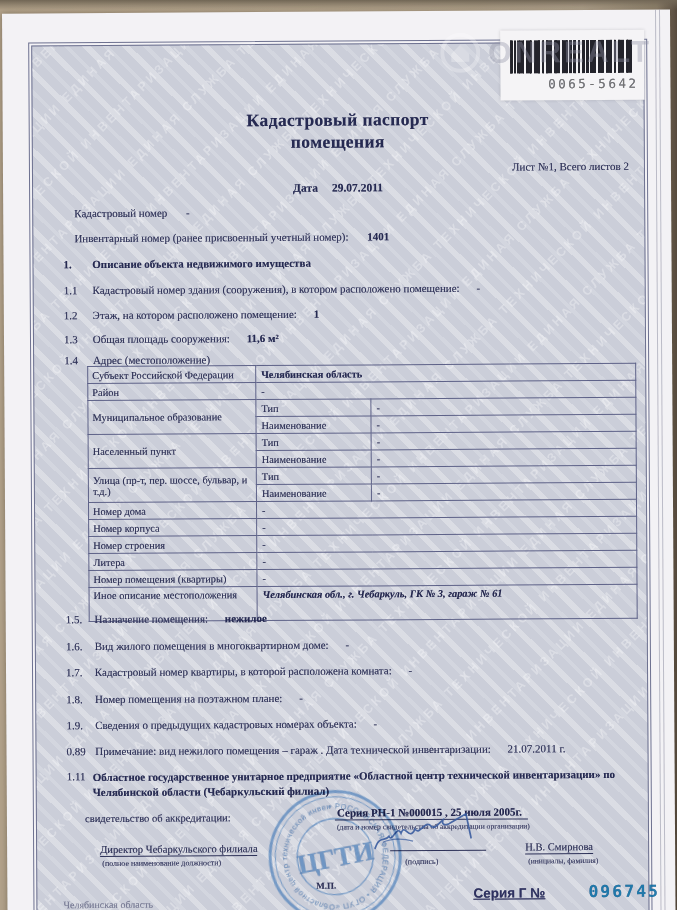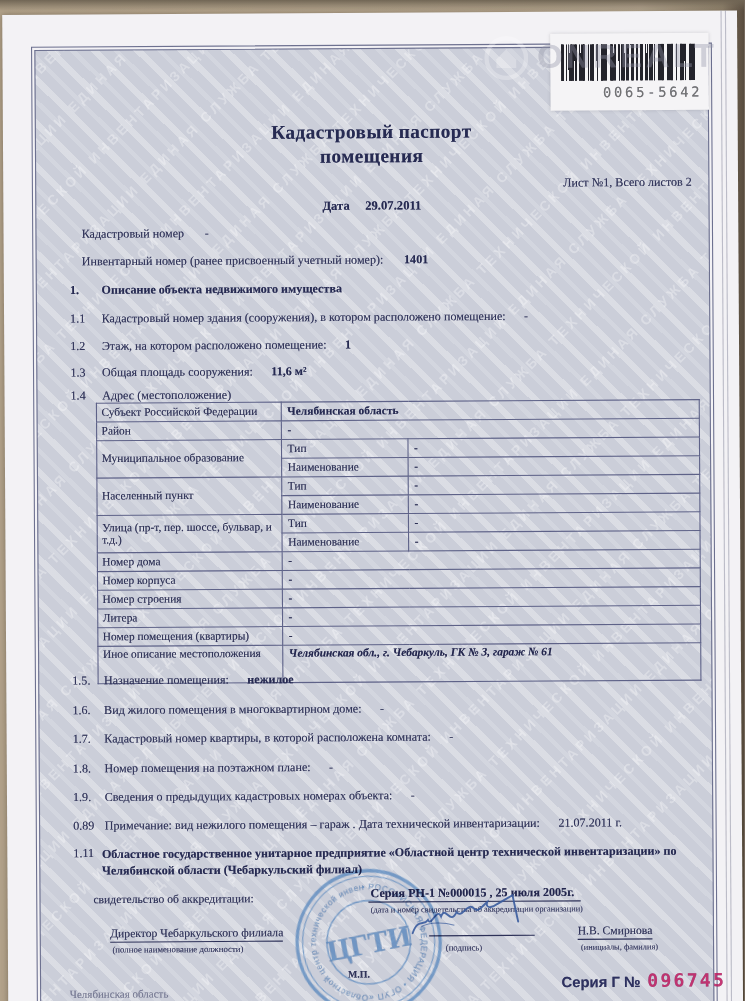--- a/index.html
+++ b/index.html
@@ -70,21 +70,21 @@
   .sign-rule{left:383px;top:839px;width:96px;border-bottom:1.2px solid #2d3158;height:0;}
   .sig-svg{left:362px;top:797px;z-index:4;}
   .stamp{left:253px;top:770px;width:150px;height:150px;z-index:4;
          mix-blend-mode:multiply;opacity:.85;transform:rotate(-7deg);filter:blur(.2px);}
   .mp{font-size:9px;font-weight:bold;}
 
   
   .region-partial{font-size:10px;opacity:.55;}
   .series-label{font-family:"Liberation Sans",sans-serif;font-size:13.5px;font-weight:bold;color:#2e3160;}
   .series-number{font-family:"DejaVu Sans Mono",monospace;font-size:16.5px;font-weight:bold;
-         letter-spacing:2px;color:#be185d;opacity:.85;}
+         letter-spacing:2px;color:#0369a1;opacity:.85;}
 
   
   .bc-label{left:498px;top:20px;width:144px;height:70px;background:#f5f4f6;z-index:4;
          box-shadow:0 0 3px rgba(80,80,90,.25);}
   .bc-bars{position:absolute;left:10px;top:10px;width:122px;height:33px;
          background-image:
            repeating-linear-gradient(90deg,#23232b 0 1.5px,transparent 1.5px 4px),
            repeating-linear-gradient(90deg,#23232b 0 1px,transparent 1px 6.5px),
            repeating-linear-gradient(90deg,#23232b 0 2.5px,transparent 2.5px 9px);}
   .bc-num{position:absolute;right:6px;top:46px;font-family:"DejaVu Sans Mono",monospace;
@@ -316,21 +316,21 @@
           <circle cx="75" cy="75" r="38" stroke-width="1.3"></circle>
         </g>
         <text font-size="7.6" font-family="Liberation Sans, sans-serif" fill="#4b7fba" opacity="0.8" letter-spacing="0.5">
           <textPath href="#sealRing">• РОССИЙСКАЯ ФЕДЕРАЦИЯ • ОГУП «Областной центр технической инвентаризации» г. Чебаркуль</textPath>
         </text>
         <text x="75" y="85" text-anchor="middle" font-size="27" font-weight="bold" font-family="Liberation Serif, serif" fill="#4b7fba" opacity="0.85" transform="rotate(-4 75 75)">ЦГТИ</text>
       </svg>
       <div class="abs mp" style="top:869px;left:309px;">М.П.</div>
 
       <div class="abs region-partial" style="top:886px;left:56px;">Челябинская область</div>
-      <div class="abs series-label" style="top:875px;left:503px;">Серия Г №</div>
+      <div class="abs series-label" style="top:875px;left:466px;text-decoration:underline;">Серия Г №</div>
       <div class="abs series-number" style="top:872px;left:581px;">096745</div>
 
       <div class="abs onrealt">
         <svg width="40" height="40" viewBox="0 0 40 40">
           <circle cx="20" cy="20" r="18" fill="none" stroke="rgba(255,255,255,0.5)" stroke-width="4"></circle>
           <path d="M11,21 L20,12 L29,21 L29,29 L11,29 Z" fill="rgba(255,255,255,0.5)"></path>
         </svg>
         <span class="wm-text">ONREALT</span>
       </div>
 

